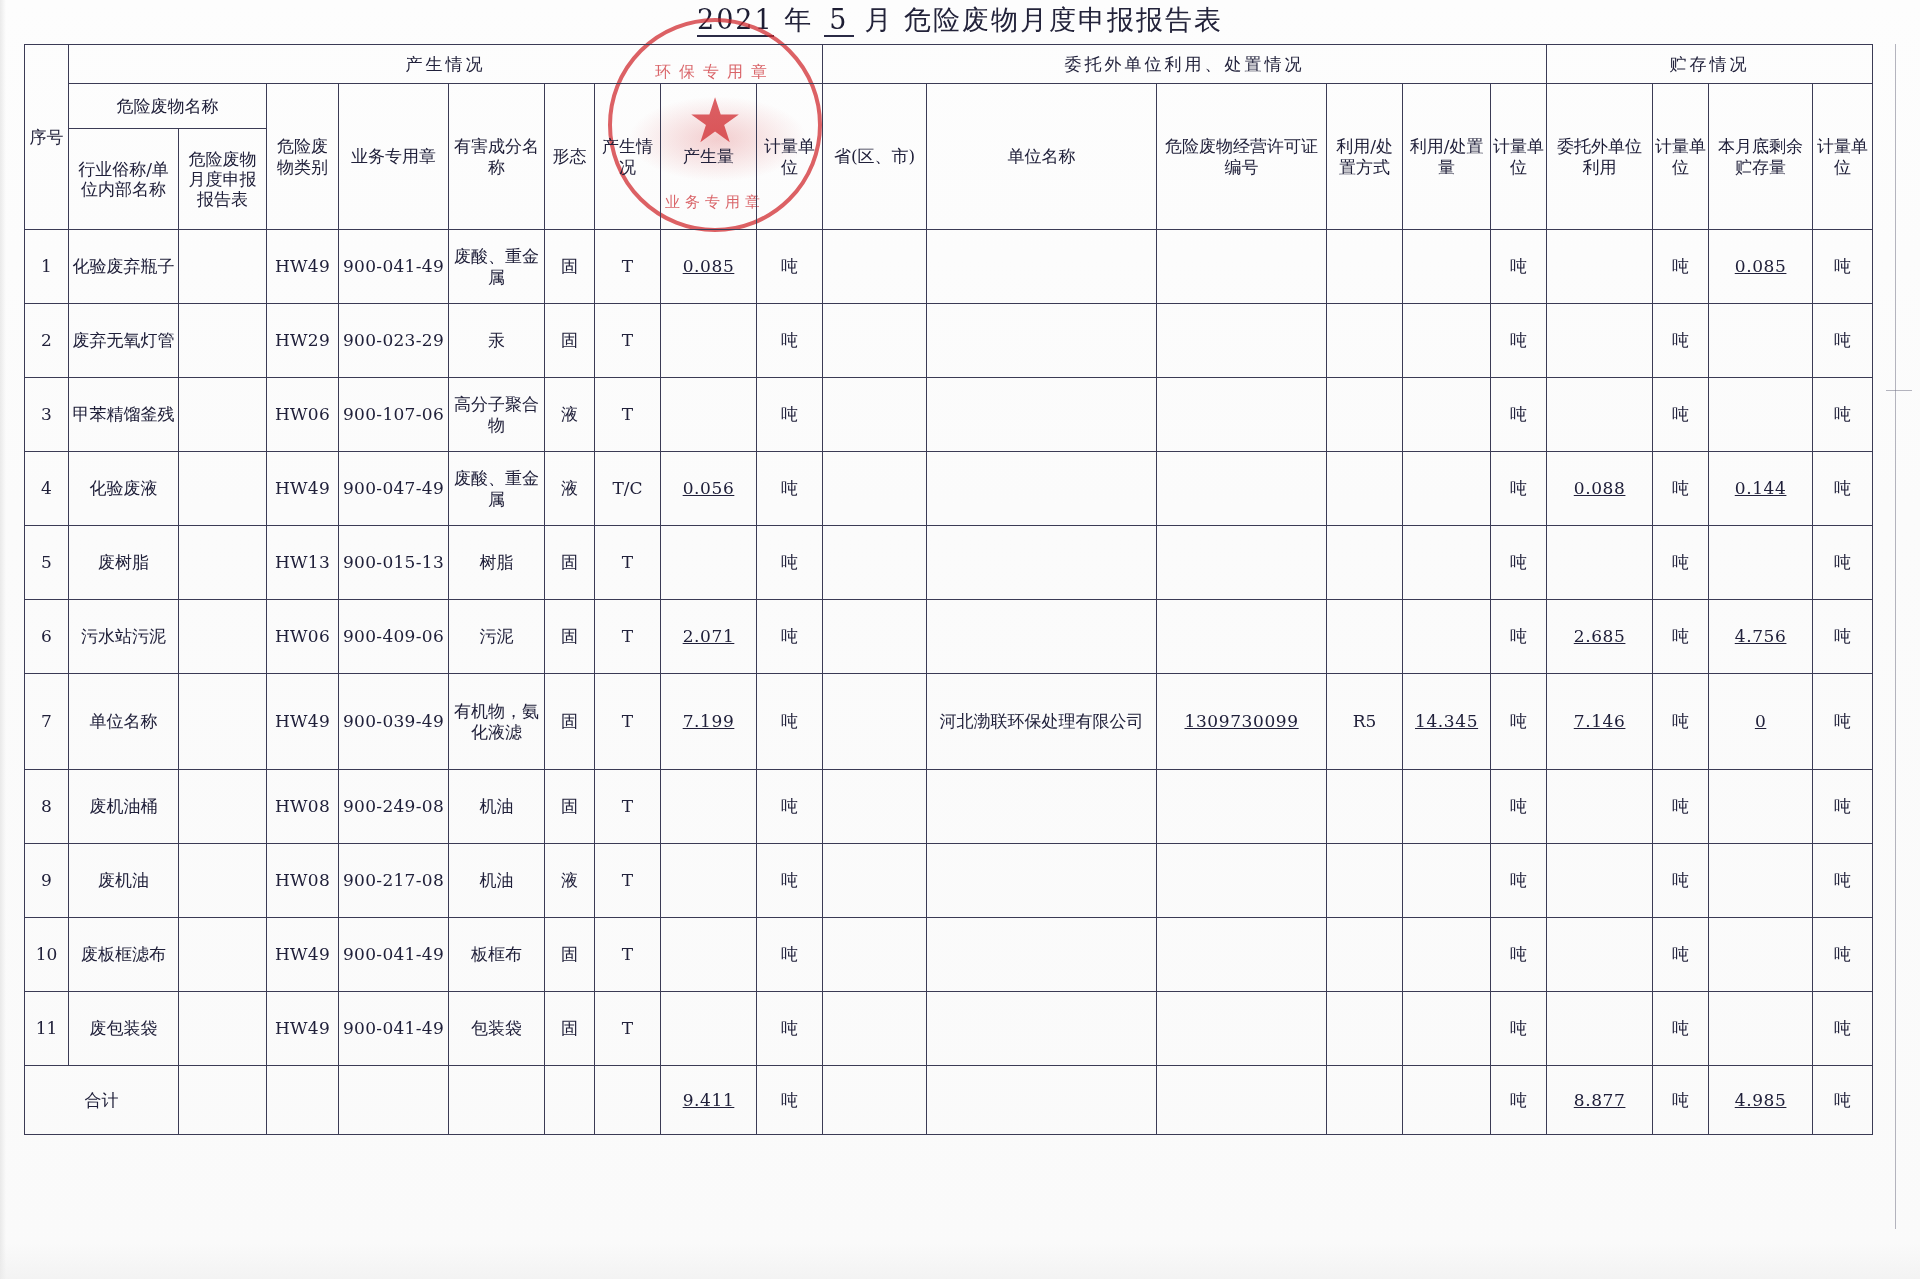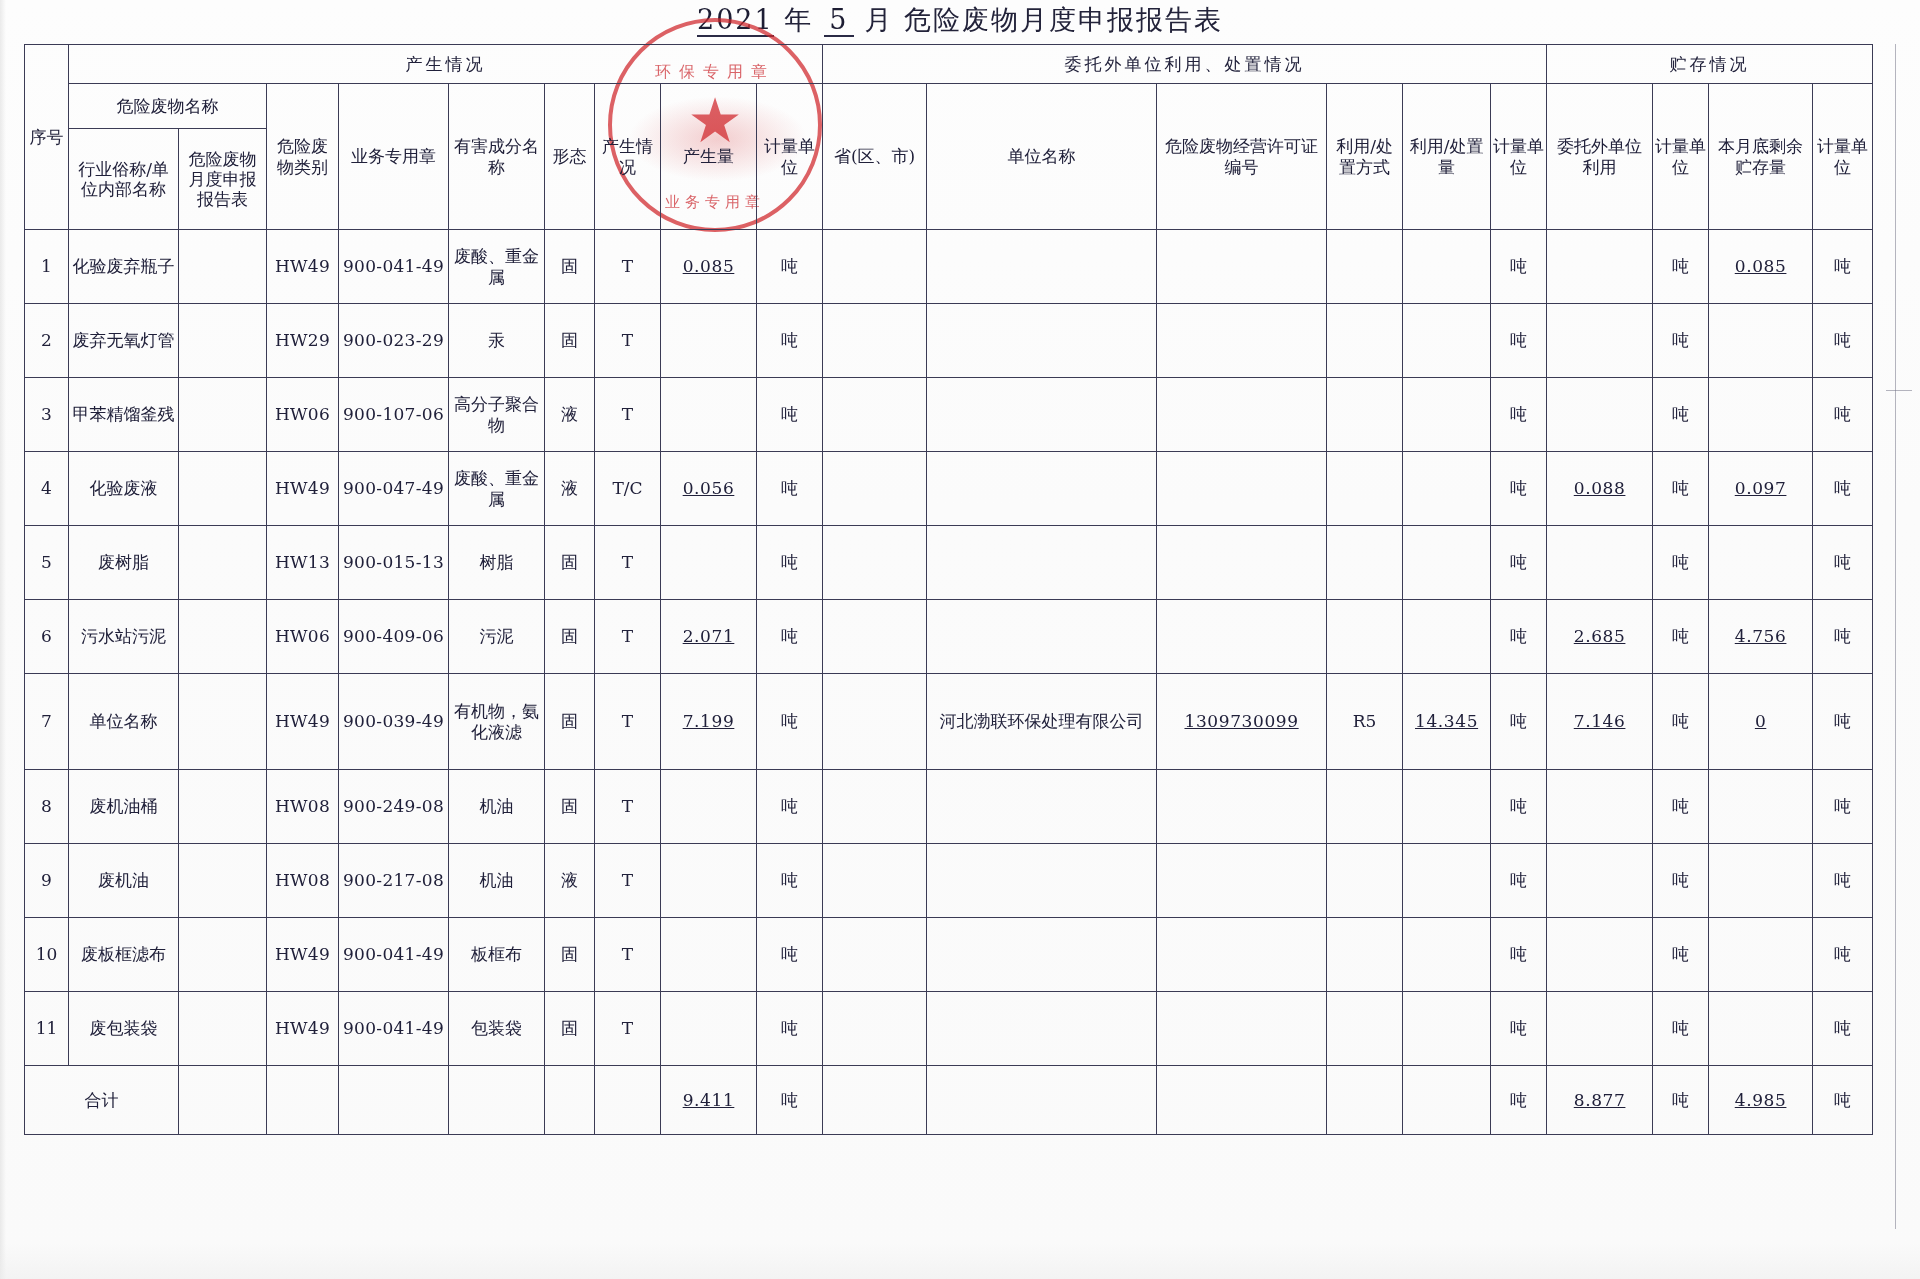--- a/index.html
+++ b/index.html
@@ -370,21 +370,21 @@
         <td class="num">0.056</td>
         <td class="unit">吨</td>
         <td></td>
         <td></td>
         <td class="num"></td>
         <td></td>
         <td class="num"></td>
         <td class="unit">吨</td>
         <td class="num">0.088</td>
         <td class="unit">吨</td>
-        <td class="num">0.097</td>
+        <td class="num">0.144</td>
         <td class="unit">吨</td>
       </tr>
 
       <tr class="rowh">
         <td class="idx">5</td>
         <td>废树脂</td>
         <td></td>
         <td class="code-cell">HW13</td>
         <td class="code-cell">900-015-13</td>
         <td>树脂</td>

